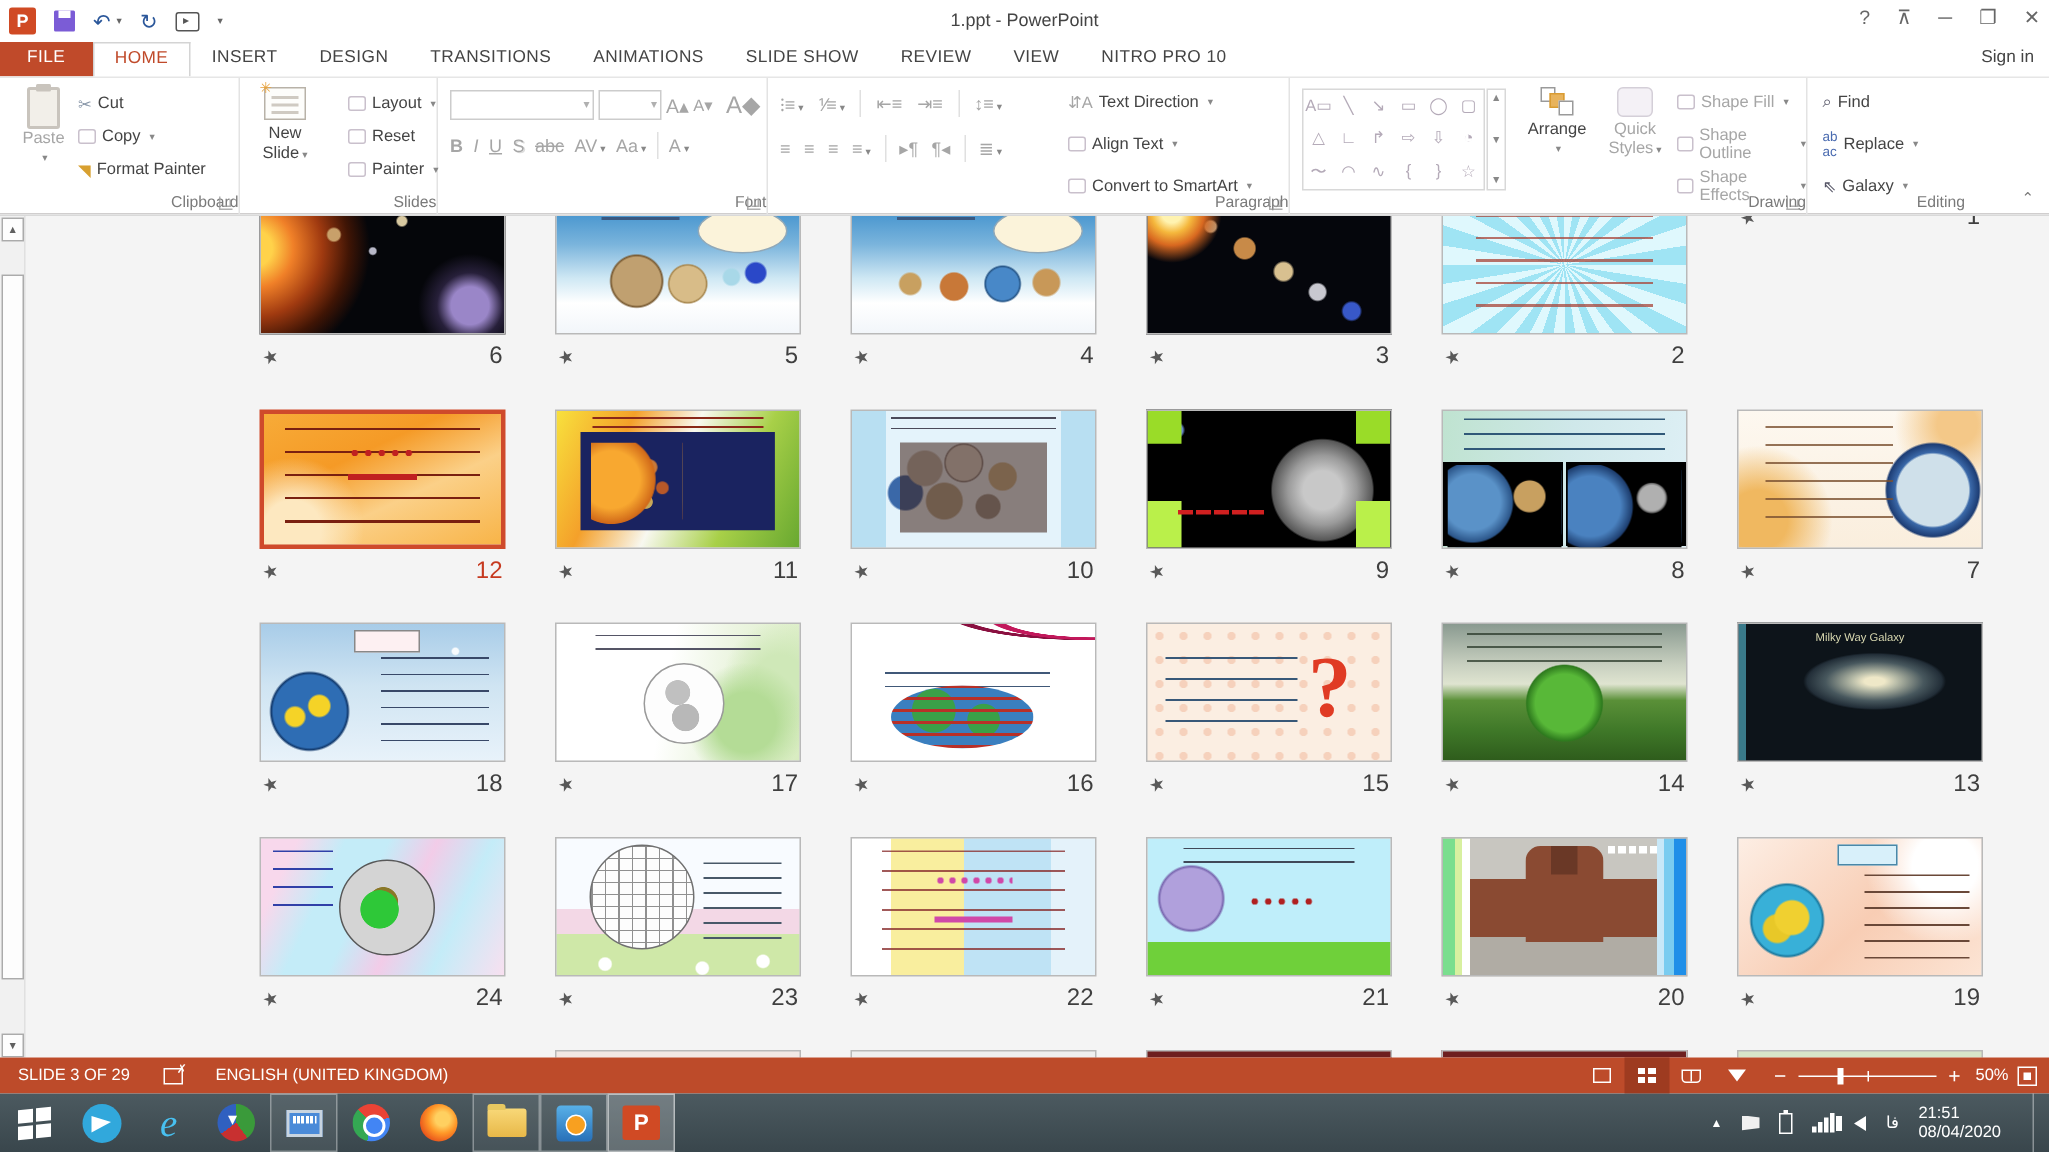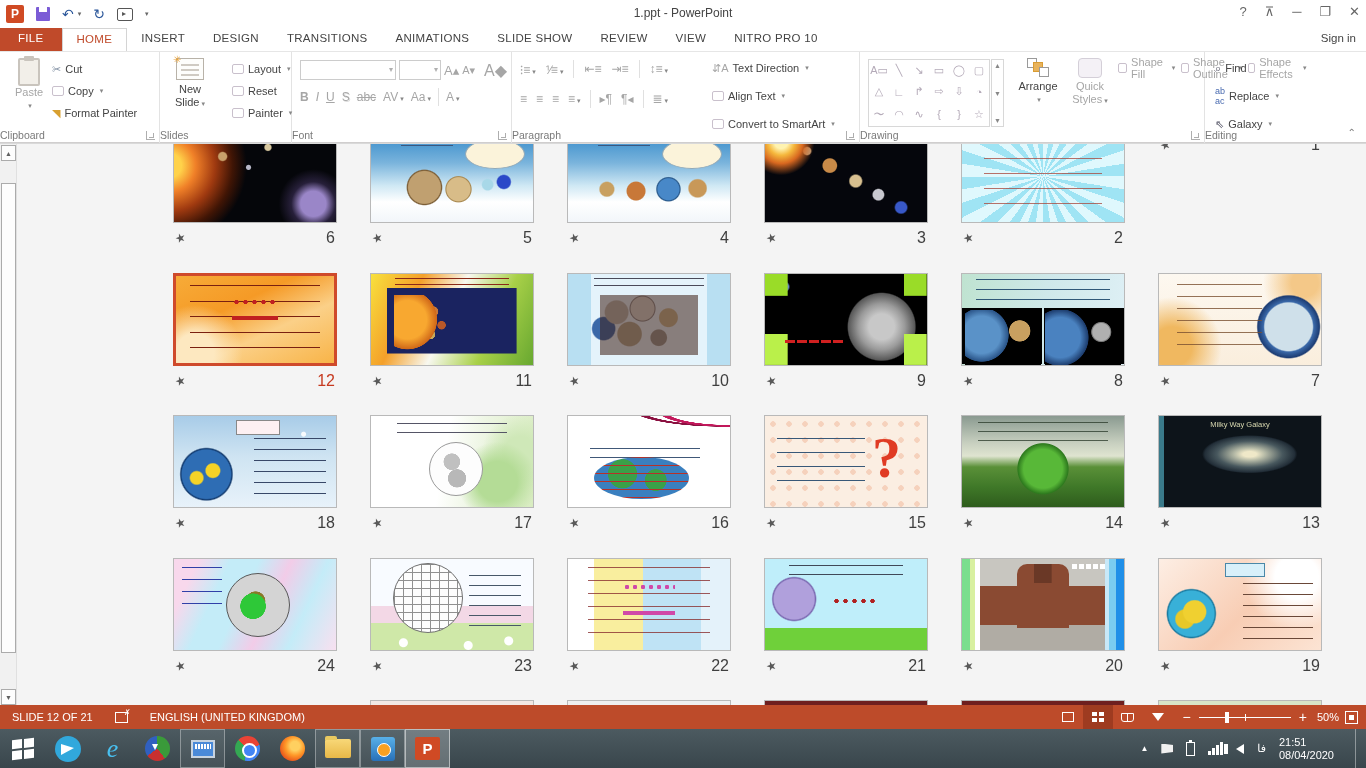--- a/index.html
+++ b/index.html
@@ -20,21 +20,21 @@
   
   #tabrow{position:absolute;top:28px;left:0;width:1366px;height:23px;background:#fff}
   #tabs{display:flex;height:23px;align-items:stretch}
   .tab{padding:4px 14px 0 14px;font-size:11.5px;color:#444;letter-spacing:.3px;cursor:pointer}
   .tab.file{background:#c04a2a;color:#fff;padding:4px 18px 0 18px}
   .tab.active{background:#fff;color:#c04a2a;border:1px solid #d4d4d4;border-bottom:none}
   #signin{position:absolute;right:10px;top:4px;font-size:11.5px;color:#444;cursor:pointer}
   
   #ribbon{position:absolute;top:51px;left:0;width:1366px;height:92px;background:#fff;border-bottom:1px solid #d0cece;border-top:1px solid #e6e6e6}
   .rgroup{position:absolute;top:0;height:91px;border-right:1px solid #e3e3e3}
-  .glabel{position:absolute;bottom:2px;left:0;width:100%;text-align:left;font-size:10.5px;color:#7a7a7a}
+  .glabel{position:absolute;bottom:2px;left:0;width:100%;text-align:right;font-size:10.5px;color:#7a7a7a}
   .launcher{position:absolute;bottom:3px;right:4px;width:9px;height:9px;border-left:1px solid #9a9a9a;border-bottom:1px solid #9a9a9a;opacity:.8}
   .launcher:after{content:"";position:absolute;right:1px;bottom:1px;width:4px;height:4px;border-right:1px solid #9a9a9a;border-bottom:1px solid #9a9a9a}
   .bigbtn{display:flex;flex-direction:column;align-items:center;font-size:11px;color:#444;cursor:pointer;text-align:left;line-height:13px}
   .smallrow{display:flex;align-items:center;gap:4px;font-size:11px;color:#444;height:22px;cursor:pointer}
   .gray{color:#a6a6a6!important}
   .dd{font-size:7px;color:#888;margin-left:2px}
   
   #g-clip{left:0;width:160px}
   #paste-big{position:absolute;left:10px;top:6px;width:38px;height:72px}
   #paste-ic{width:22px;height:28px;border:2px solid #c9c4bd;border-radius:2px;margin:0 auto;position:relative;background:#f2efe9}
@@ -64,21 +64,21 @@
   #g-draw{left:860px;width:345px}
   #shapes-box{position:absolute;left:8px;top:7px;width:122px;height:68px;border:1px solid #d8d8d8;display:grid;grid-template-columns:repeat(6,1fr);align-items:center;justify-items:center;color:#b4aab8;font-size:11px;padding-right:0}
   #shapes-scroll{position:absolute;left:131px;top:7px;width:13px;height:68px;border:1px solid #d8d8d8;display:flex;flex-direction:column;align-items:center;justify-content:space-between;font-size:7px;color:#888;padding:2px 0}
   #arrange-big{position:absolute;left:152px;top:6px;width:52px;height:76px}
   #arr-ic{width:22px;height:20px;position:relative;margin:0 auto 2px}
   #arr-ic i{position:absolute;width:10px;height:10px;border:1px solid #9a9a9a;background:#fff}
   #arr-ic i:nth-child(2){left:6px;top:4px;background:#e8b35c;border-color:#d99c33}
   #arr-ic i:nth-child(3){left:12px;top:9px}
   #quick-big{position:absolute;left:206px;top:6px;width:48px;height:76px}
   #qs-ic{width:24px;height:20px;border:1px solid #d4cfd8;border-radius:4px;background:#f4f1f6;margin:0 auto 2px}
-  #draw-small{position:absolute;left:258px;top:5px;display:flex;flex-direction:row;gap:6px}
+  #draw-small{position:absolute;left:258px;top:5px;display:flex;flex-direction:column;gap:6px}
   .shp-ic{width:12px;height:10px;border:1px solid #c9c0cc;display:inline-block;border-radius:2px}
   
   #g-edit{left:1205px;width:105px;border-right:none}
   #edit-col{position:absolute;left:10px;top:5px;display:flex;flex-direction:column;gap:6px}
   #collapse{position:absolute;right:10px;bottom:4px;font-size:10px;color:#777;cursor:pointer}
   
   #pane{position:absolute;top:143px;left:0;width:1366px;height:562px;background:#f4f4f4;overflow:hidden;border-top:1px solid #d9d9d9}
   #vscroll{position:absolute;left:0;top:0;width:17px;height:562px;background:#f1f1f1;border-right:1px solid #e0e0e0}
   .sbtn{position:absolute;left:1px;width:15px;height:16px;border:1px solid #ababab;background:#fdfdfd;color:#606060;font-size:7px;text-align:center;line-height:15px;cursor:pointer}
   #sthumb{position:absolute;left:1px;top:39px;width:15px;height:470px;border:1px solid #ababab;background:#fdfdfd;cursor:pointer}
@@ -642,21 +642,21 @@
     </div>
   <div id="vscroll">
     <div class="sbtn" style="top:1px">▲</div>
     <div id="sthumb"></div>
     <div class="sbtn" style="bottom:1px">▼</div>
   </div>
 </div>
 
 <div id="statusbar">
   <div id="sb-left">
-    <span>SLIDE 12 OF 21</span>
+    <span>SLIDE 3 OF 29</span>
     <span id="spell-ic"></span>
     <span>ENGLISH (UNITED KINGDOM)</span>
   </div>
   <div id="sb-right">
     <div class="viewbtn">
         <span class="vb-normal"></span>
       </div>
     <div class="viewbtn active">
         <span class="vb-sorter"></span>
       </div>

